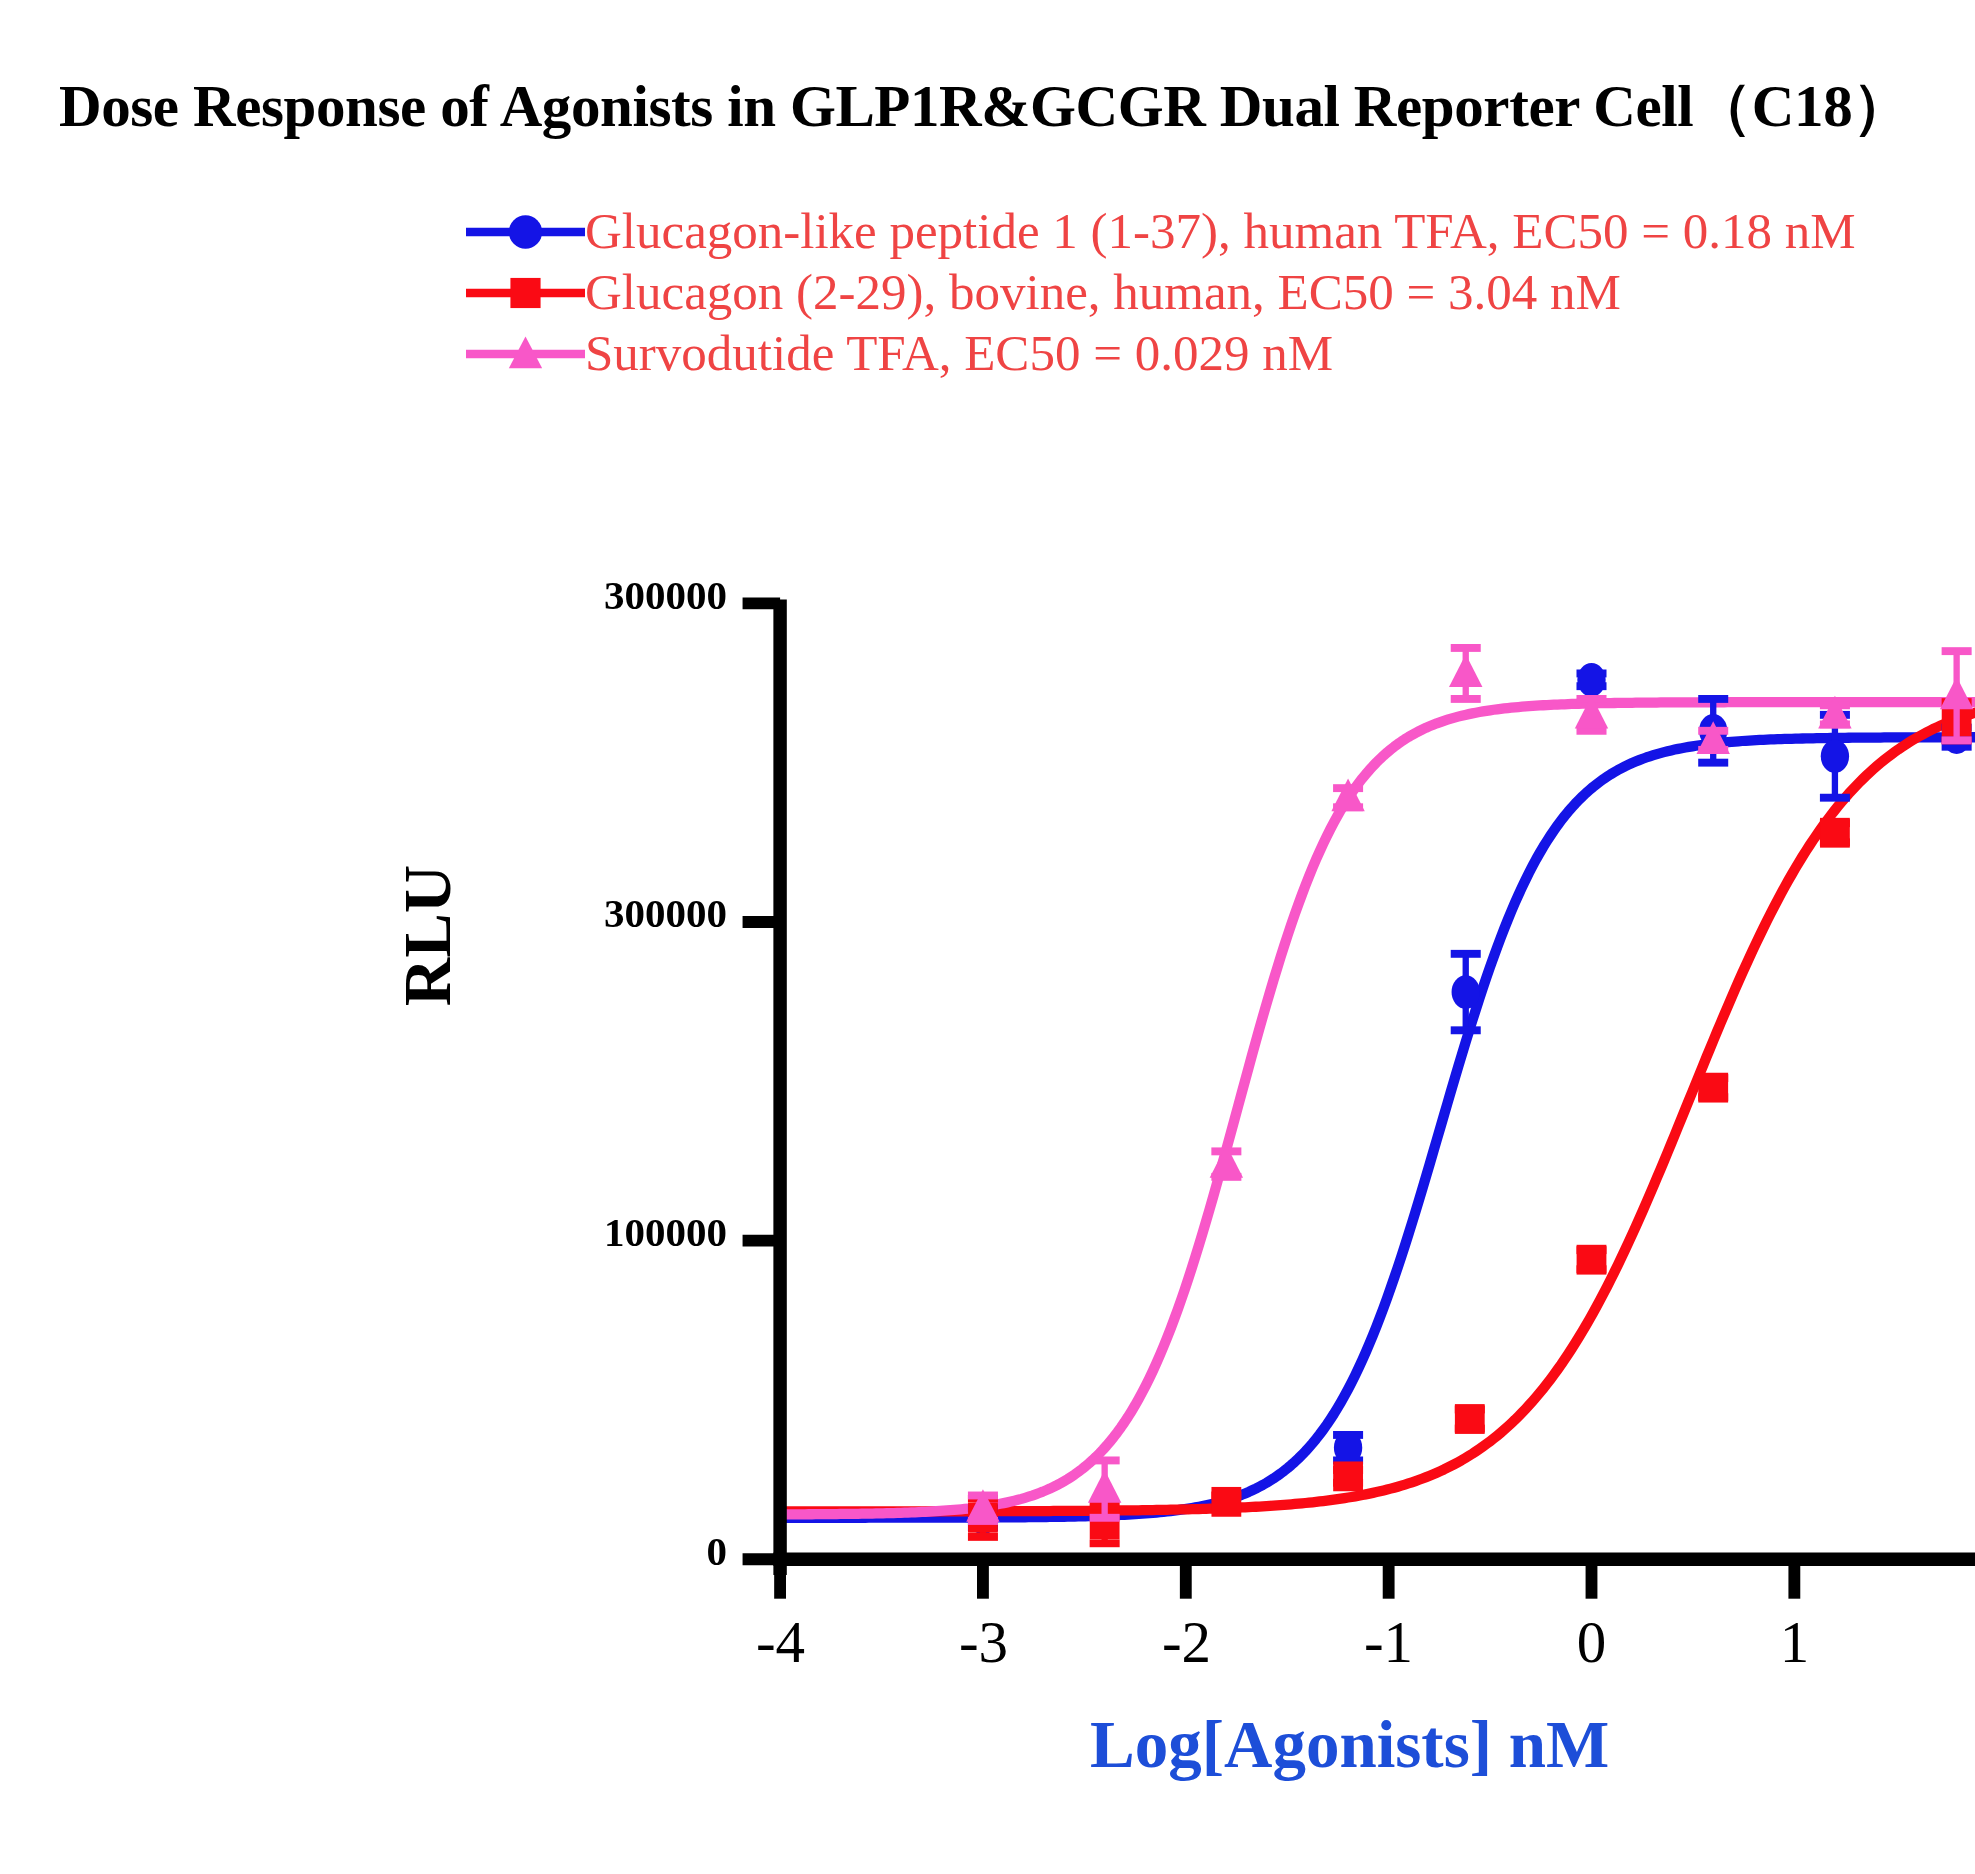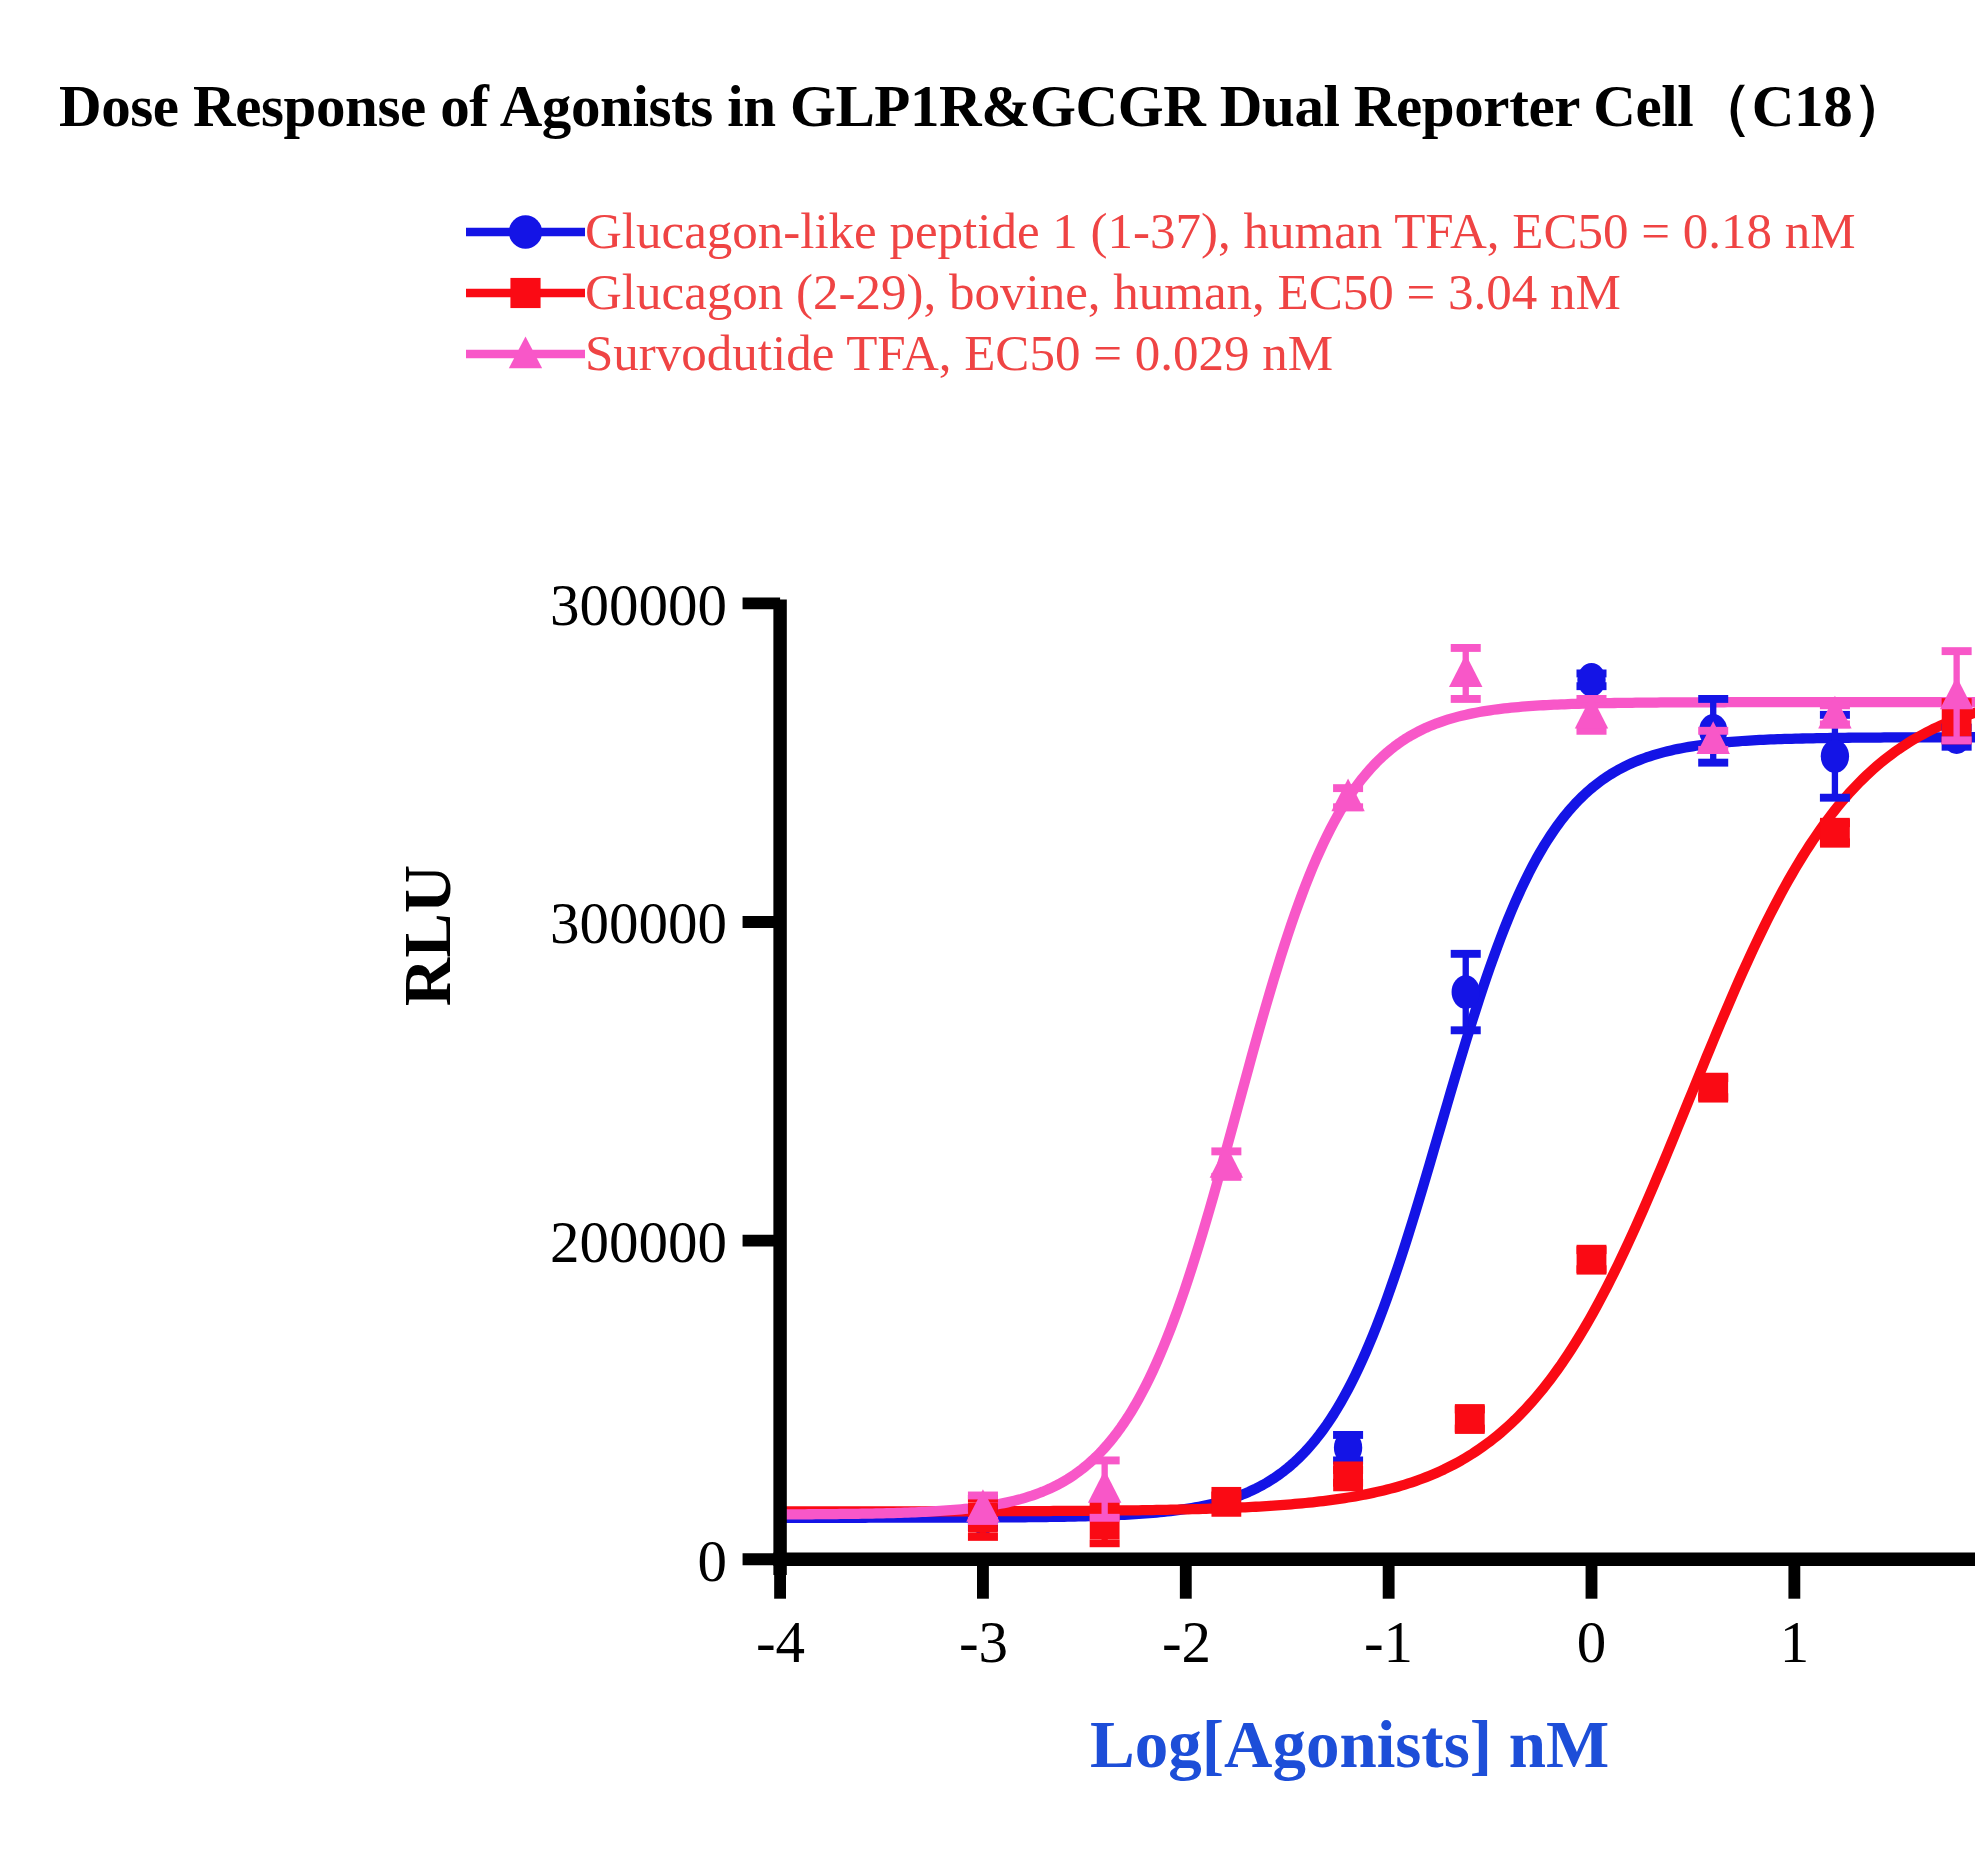--- a/index.html
+++ b/index.html
@@ -12,22 +12,22 @@
   .legend-key{width:119px;height:40px;position:relative;flex:0 0 119px;}
   .legend-key svg{position:absolute;left:0;top:0;}
   .legend-label{font-size:51px;font-family:"Liberation Serif",serif;color:#ef4444;
                 white-space:nowrap;line-height:1;}
   .plot-wrap{position:absolute;left:0;top:0;}
   .ylabel{position:absolute;left:328px;top:897px;width:198px;text-align:center;
           transform:rotate(-90deg);transform-origin:center center;
           font-size:67px;font-weight:bold;font-family:"Liberation Serif",serif;color:#000;}
   .xlabel{position:absolute;left:1090px;top:1706px;font-size:67px;font-weight:bold;
           font-family:"Liberation Serif",serif;color:#1d4ed8;white-space:nowrap;}
-  .ytick{position:absolute;font-size:59px;font-family:"Liberation Serif",serif;color:#000;
-         text-align:right;white-space:nowrap;}
+  .ytick{position:absolute;font-size:41px;font-family:"Liberation Serif",serif;color:#000;
+         text-align:right;white-space:nowrap;font-weight:bold;}
   .xtick{position:absolute;font-size:59px;font-family:"Liberation Serif",serif;color:#000;
          text-align:center;white-space:nowrap;}
 </style>
 </head>
 <body>
 
 <div class="page">
 
   <div class="title">Dose Response of Agonists in GLP1R&amp;GCGR Dual Reporter Cell（C18）</div>
 
@@ -265,21 +265,21 @@
       <line x1="3002.142857142857" y1="3947" x2="3002.142857142857" y2="4047" stroke="#000" stroke-width="30"></line>
       <line x1="3515.7142857142853" y1="3947" x2="3515.7142857142853" y2="4047" stroke="#000" stroke-width="30"></line>
       <line x1="4029.285714285714" y1="3947" x2="4029.285714285714" y2="4047" stroke="#000" stroke-width="30"></line>
       <line x1="4542.857142857143" y1="3947" x2="4542.857142857143" y2="4047" stroke="#000" stroke-width="30"></line>
       <line x1="5056.428571428571" y1="3947" x2="5056.428571428571" y2="4047" stroke="#000" stroke-width="30"></line>
       <line x1="5570" y1="3947" x2="5570" y2="4047" stroke="#000" stroke-width="30"></line>
     </svg>
 
   <div id="tick-layer">
       <div class="ytick" style="left: 269px; top: 1527px; width: 458px;">0</div>
-      <div class="ytick" style="left: 269px; top: 1208px; width: 458px;">200000</div>
+      <div class="ytick" style="left: 269px; top: 1208px; width: 458px;">100000</div>
       <div class="ytick" style="left: 269px; top: 889px; width: 458px;">300000</div>
       <div class="ytick" style="left: 269px; top: 571px; width: 458px;">300000</div>
       <div class="xtick" style="left: 721px; top: 1608px; width: 119px;">-4</div>
       <div class="xtick" style="left: 924px; top: 1608px; width: 119px;">-3</div>
       <div class="xtick" style="left: 1127px; top: 1608px; width: 119px;">-2</div>
       <div class="xtick" style="left: 1329px; top: 1608px; width: 119px;">-1</div>
       <div class="xtick" style="left: 1532px; top: 1608px; width: 119px;">0</div>
       <div class="xtick" style="left: 1735px; top: 1608px; width: 119px;">1</div>
       <div class="xtick" style="left: 1938px; top: 1608px; width: 119px;">2</div>
     </div>

